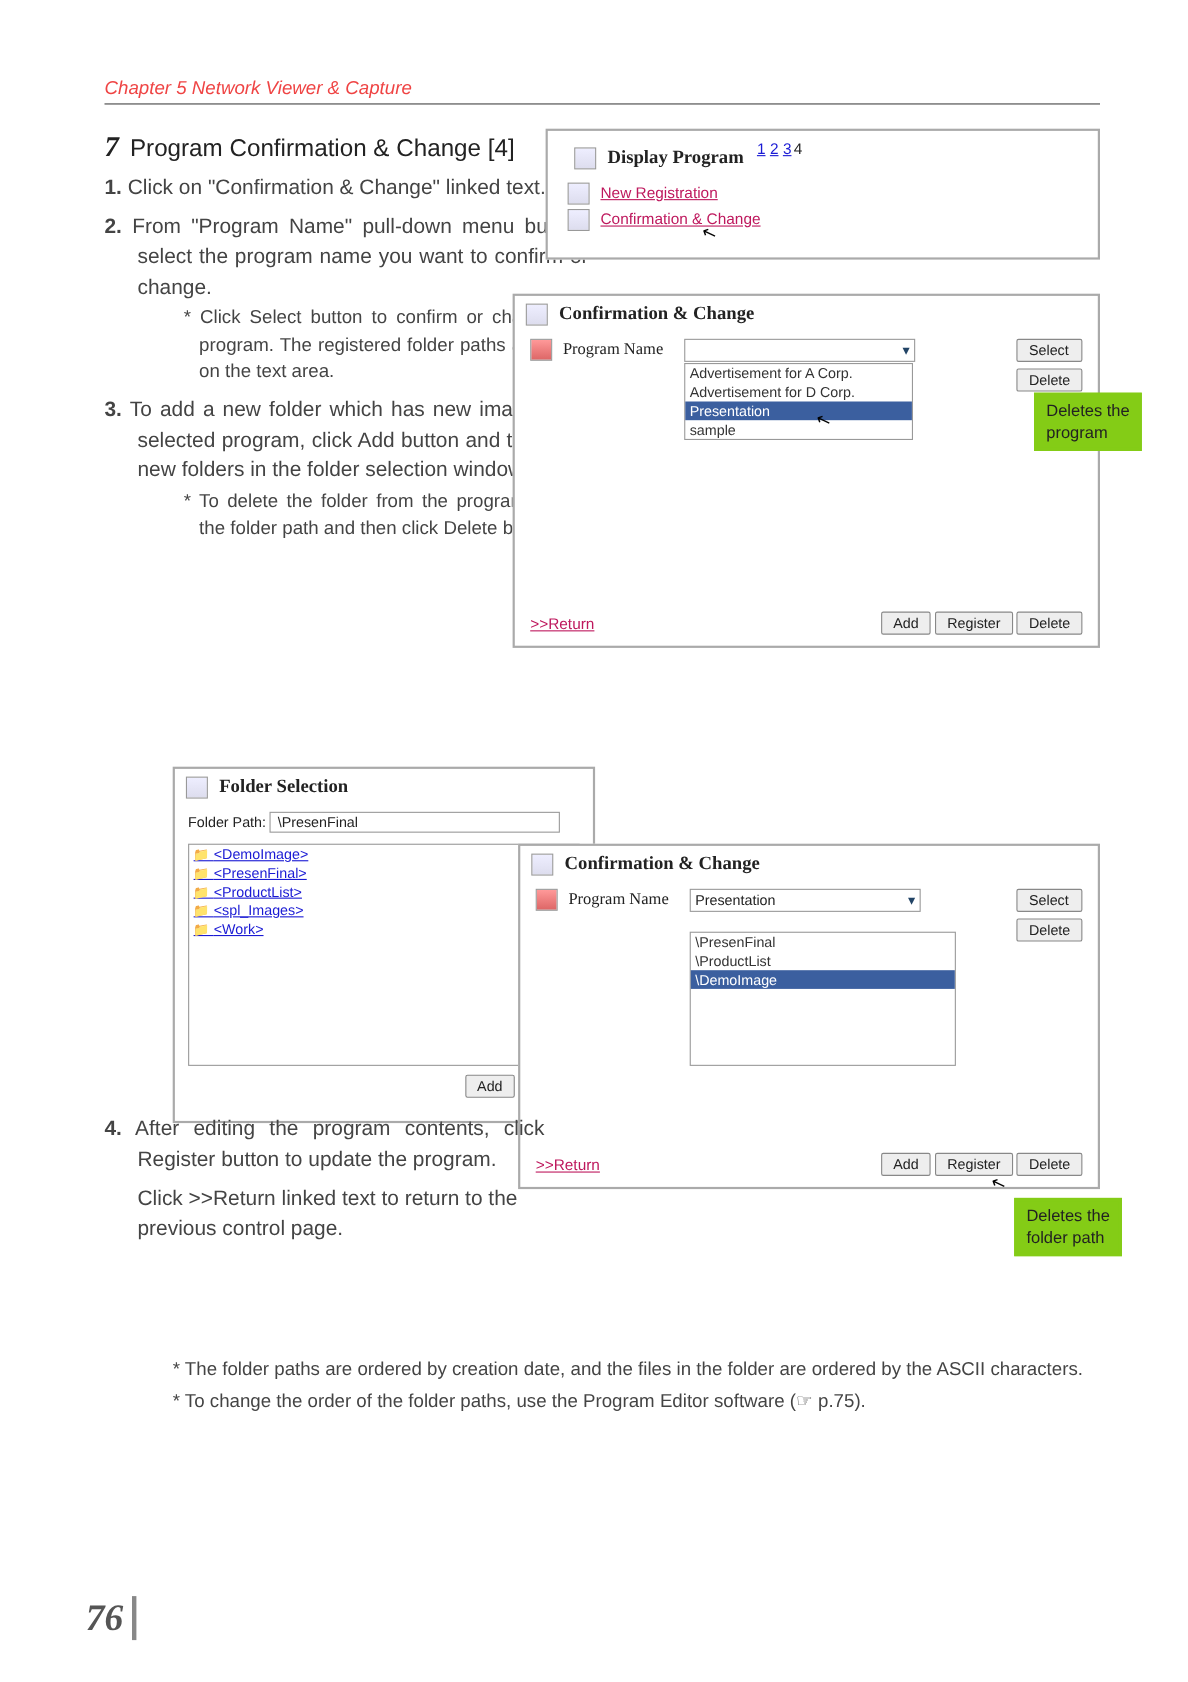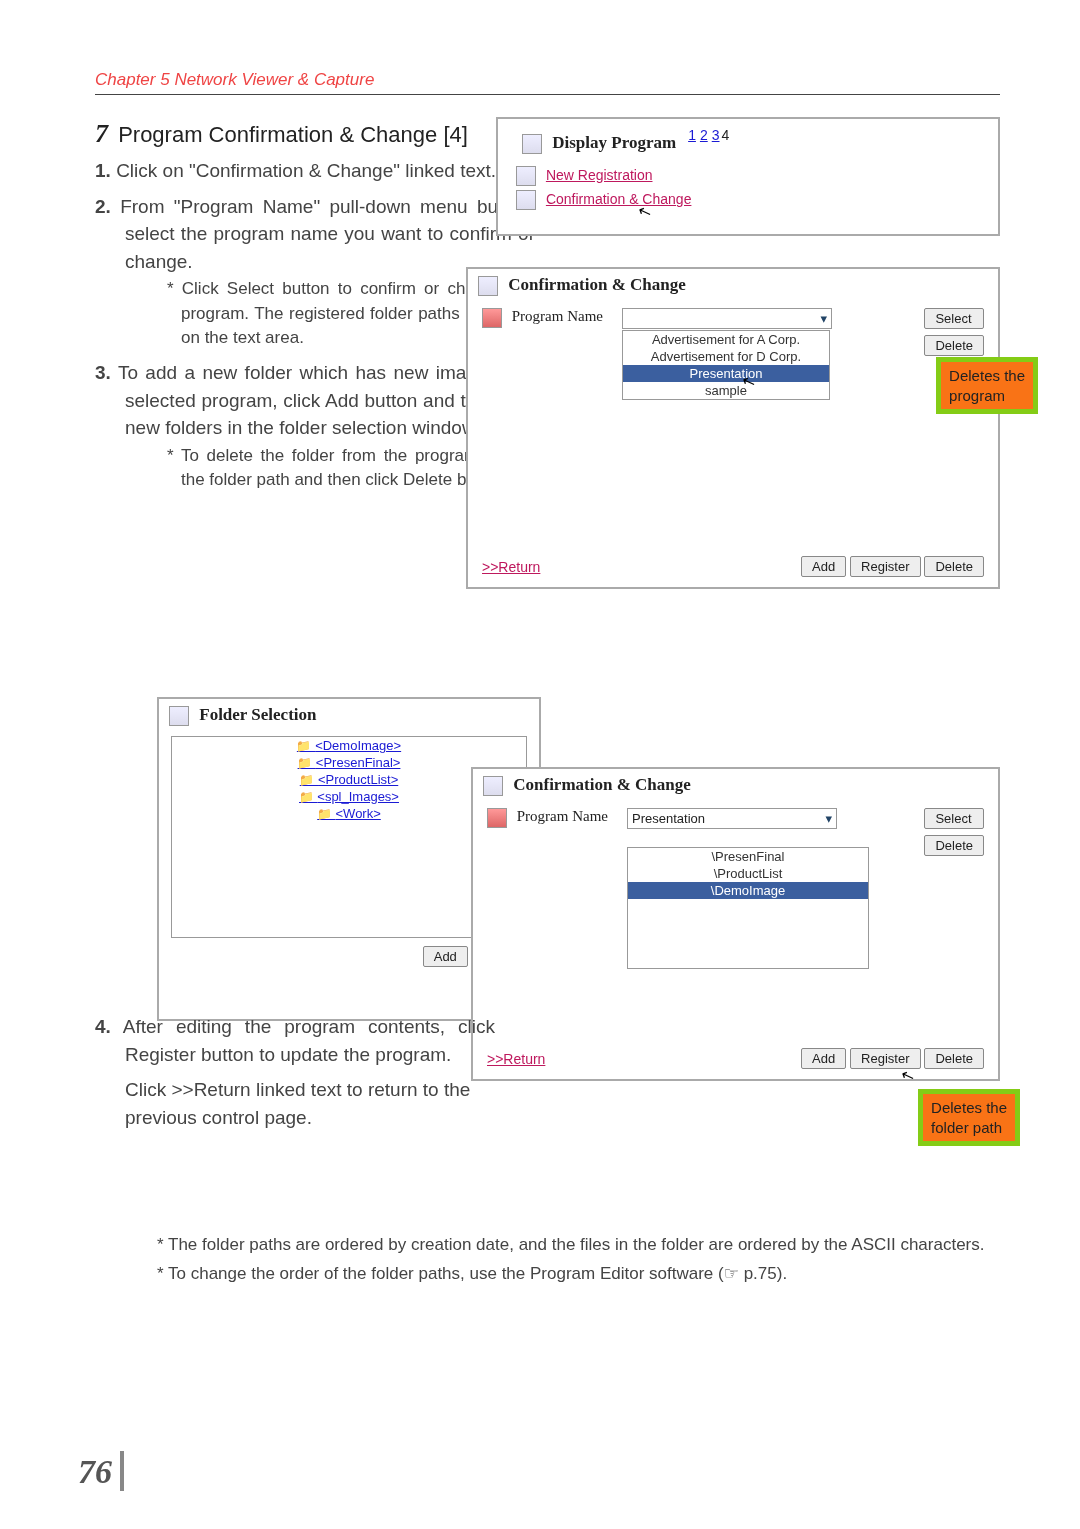--- a/index.html
+++ b/index.html
@@ -112,25 +112,25 @@
       border: 1px solid #999;
       background: #fff;
       font-size: 13px;
       color: #333;
     }
     .listbox .sel {
       background: #3b5f9f;
       color: #fff;
       padding: 1px 4px;
     }
-    .listbox div { padding: 1px 4px; text-align: center; }
+    .listbox div { padding: 1px 4px; }
     .callout {
       position: absolute;
-      border: 5px solid #84cc16;
-      background: #f97316;
+      border: 3px solid #84cc16;
+      background: #84cc16;
       font-size: 15px;
       padding: 4px 8px;
       line-height: 1.3;
     }
     .pager-links a { color: #1a1ad4; text-decoration: underline; margin: 0 2px; }
     .cursor {
       position: absolute;
       font-size: 16px;
       color: #000;
       transform: rotate(-20deg);
@@ -245,20 +245,24 @@
     </div>
   </div>
 
   <div style="position:relative; height:510px; margin-top:20px;">
 
     <div class="panel" style="left:62px; top:0; width:380px; height:320px;">
       <div class="panel-head">
         <span class="icon-glyph"></span>
         <span>Folder Selection</span>
       </div>
+      <div style="padding:6px 12px; font-size:13px;">
+        <span>Folder Path:</span>
+        <span style="display:inline-block; border:1px solid #999; padding:1px 6px; width:250px;">\PresenFinal</span>
+      </div>
       <div class="listbox" style="margin:4px 12px; height:200px; overflow:auto;">
         <div class="folder-list-item folder-icon">&lt;DemoImage&gt;</div>
         <div class="folder-list-item folder-icon">&lt;PresenFinal&gt;</div>
         <div class="folder-list-item folder-icon">&lt;ProductList&gt;</div>
         <div class="folder-list-item folder-icon">&lt;spl_Images&gt;</div>
         <div class="folder-list-item folder-icon">&lt;Work&gt;</div>
       </div>
       <div style="text-align:right; padding:4px 12px;">
         <span class="btn">Add</span>
         <span class="btn">Close</span>

